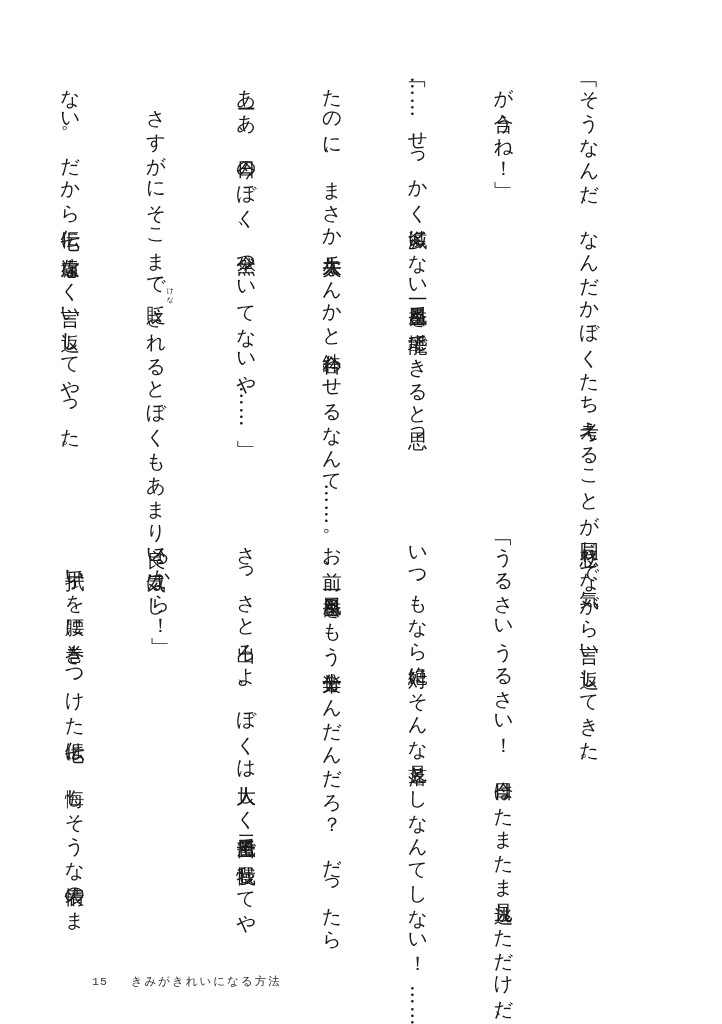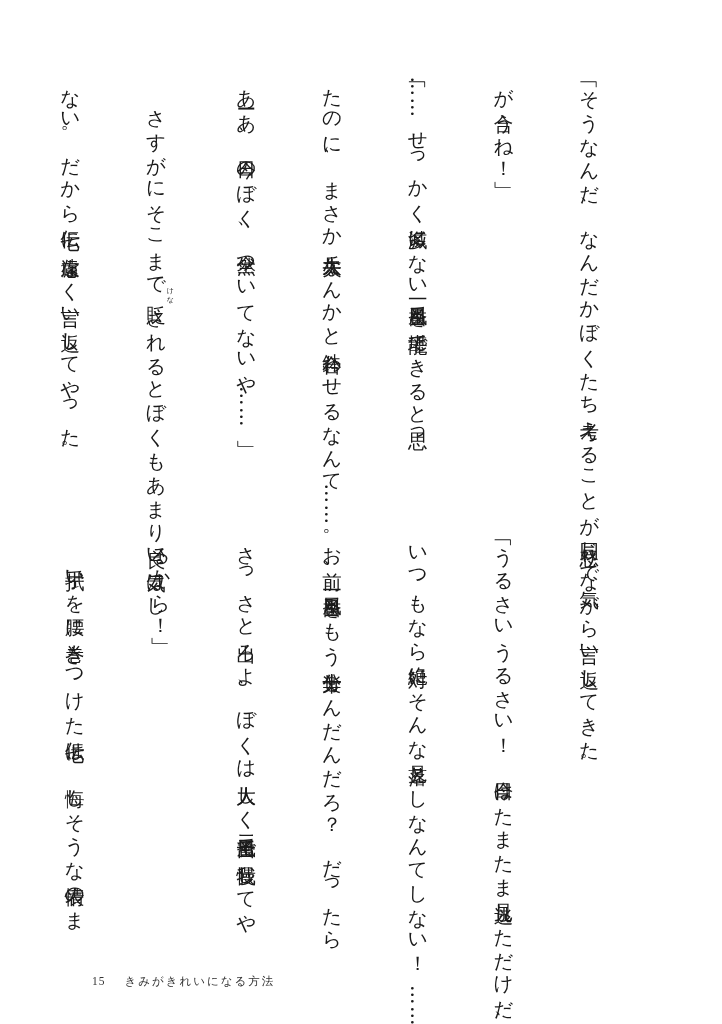--- a/index.html
+++ b/index.html
@@ -37,21 +37,21 @@
       display: block;
     }
     ruby rt {
       font-size: 7px;
       letter-spacing: 0;
     }
     .footer {
       position: absolute;
       left: 92px;
       top: 974px;
-      font-family: Liberation Serif, serif;
+      font-family: Liberation Mono, monospace;
       font-size: 11.5px;
       color: #333333;
       letter-spacing: 2px;
     }
     .footer .page-number {
       margin-right: 14px;
       letter-spacing: 1px;
     }
   </style>
 </head>

